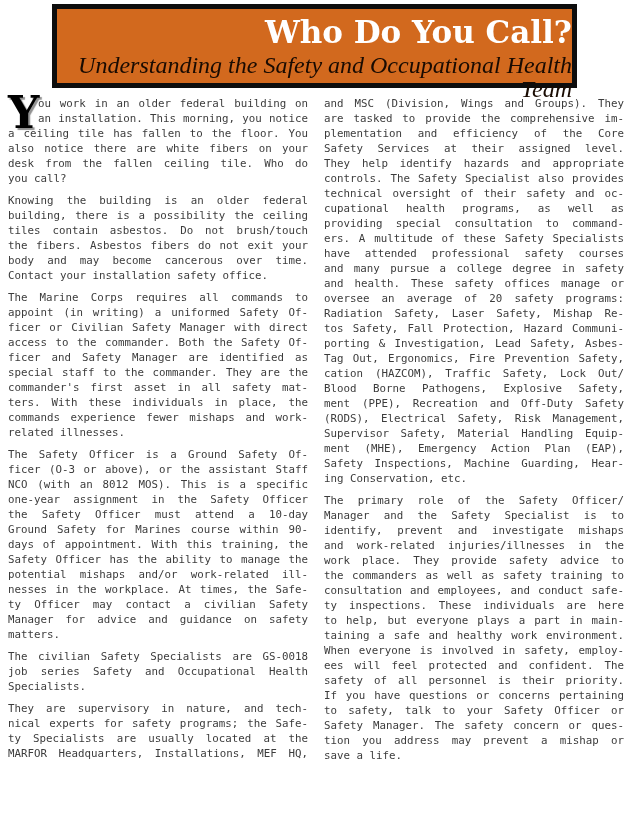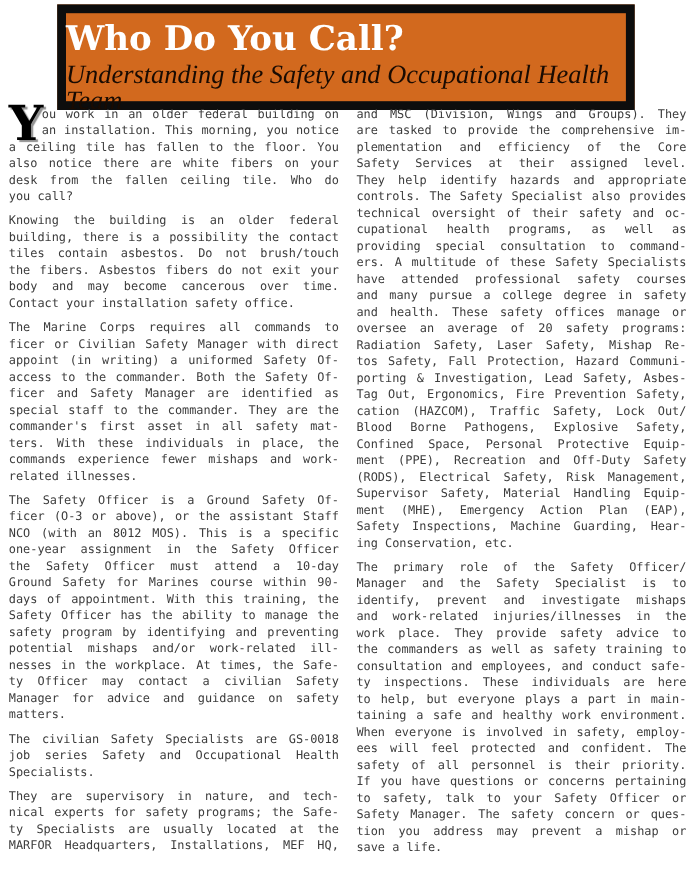--- a/index.html
+++ b/index.html
@@ -5,25 +5,25 @@
   html,body{margin:0;padding:0;background:#ffffff;}
   .page{
     position:relative;
     width:631px;height:813px;
     background:#ffffff;
     font-family:"DejaVu Sans Mono", monospace;
     overflow:hidden;
   }
   .header-box{
     position:absolute;left:52px;top:4px;
-    width:525px;height:96px;
+    width:525px;height:84px;
     box-sizing:border-box;
-    border:8px solid #7f1d1d;
+    border:5px solid #7f1d1d;
     background:#d2691e;
-    text-align:left;
+    text-align:right;
   }
   .title{
     margin-top:5px;
     font-family:"DejaVu Serif", serif;
     font-weight:bold;
     font-size:31px;line-height:37px;
     letter-spacing:0px;
     color:#ffffff;
   }
   .subtitle{
@@ -76,48 +76,47 @@
           <span class="dropcap">Y</span>
           <div class="line">ou work in an older federal building on</div>
           <div class="line">an installation. This morning, you notice</div>
           <div class="line">a ceiling tile has fallen to the floor. You</div>
           <div class="line">also notice there are white fibers on your</div>
           <div class="line">desk from the fallen ceiling tile. Who do</div>
           <div class="line last">you call?</div>
         </div>
         <div class="para">
           <div class="line">Knowing the building is an older federal</div>
-          <div class="line">building, there is a possibility the contact</div>
+          <div class="line">building, there is a possibility the ceiling</div>
           <div class="line">tiles contain asbestos. Do not brush/touch</div>
           <div class="line">the fibers. Asbestos fibers do not exit your</div>
           <div class="line">body and may become cancerous over time.</div>
           <div class="line last">Contact your installation safety office.</div>
         </div>
         <div class="para">
           <div class="line">The Marine Corps requires all commands to</div>
+          <div class="line">appoint (in writing) a uniformed Safety Of-</div>
           <div class="line">ficer or Civilian Safety Manager with direct</div>
-          <div class="line">appoint (in writing) a uniformed Safety Of-</div>
           <div class="line">access to the commander. Both the Safety Of-</div>
           <div class="line">ficer and Safety Manager are identified as</div>
           <div class="line">special staff to the commander. They are the</div>
           <div class="line">commander's first asset in all safety mat-</div>
           <div class="line">ters. With these individuals in place, the</div>
           <div class="line">commands experience fewer mishaps and work-</div>
           <div class="line last">related illnesses.</div>
         </div>
         <div class="para">
           <div class="line">The Safety Officer is a Ground Safety Of-</div>
           <div class="line">ficer (O-3 or above), or the assistant Staff</div>
           <div class="line">NCO (with an 8012 MOS). This is a specific</div>
           <div class="line">one-year assignment in the Safety Officer</div>
           <div class="line">the Safety Officer must attend a 10-day</div>
           <div class="line"><span class="italic">Ground Safety for Marines</span><span> course within 90-</span></div>
           <div class="line">days of appointment. With this training, the</div>
           <div class="line">Safety Officer has the ability to manage the</div>
-          <div class="line">safety program by identifying and preventing</div>
           <div class="line">potential mishaps and/or work-related ill-</div>
           <div class="line">nesses in the workplace. At times, the Safe-</div>
           <div class="line">ty Officer may contact a civilian Safety</div>
           <div class="line">Manager for advice and guidance on safety</div>
           <div class="line last">matters.</div>
         </div>
         <div class="para">
           <div class="line">The civilian Safety Specialists are GS-0018</div>
           <div class="line">job series Safety and Occupational Health</div>
           <div class="line last">Specialists.</div>
@@ -144,21 +143,20 @@
           <div class="line">have attended professional safety courses</div>
           <div class="line">and many pursue a college degree in safety</div>
           <div class="line">and health. These safety offices manage or</div>
           <div class="line">oversee an average of 20 safety programs:</div>
           <div class="line">Radiation Safety, Laser Safety, Mishap Re-</div>
           <div class="line">tos Safety, Fall Protection, Hazard Communi-</div>
           <div class="line">porting &amp; Investigation, Lead Safety, Asbes-</div>
           <div class="line">Tag Out, Ergonomics, Fire Prevention Safety,</div>
           <div class="line">cation (HAZCOM), Traffic Safety, Lock Out/</div>
           <div class="line">Blood Borne Pathogens, Explosive Safety,</div>
-          <div class="line">Confined Space, Personal Protective Equip-</div>
           <div class="line">ment (PPE), Recreation and Off-Duty Safety</div>
           <div class="line">(RODS), Electrical Safety, Risk Management,</div>
           <div class="line">Supervisor Safety, Material Handling Equip-</div>
           <div class="line">ment (MHE), Emergency Action Plan (EAP),</div>
           <div class="line">Safety Inspections, Machine Guarding, Hear-</div>
           <div class="line last">ing Conservation, etc.</div>
         </div>
         <div class="para">
           <div class="line">The primary role of the Safety Officer/</div>
           <div class="line">Manager and the Safety Specialist is to</div>

